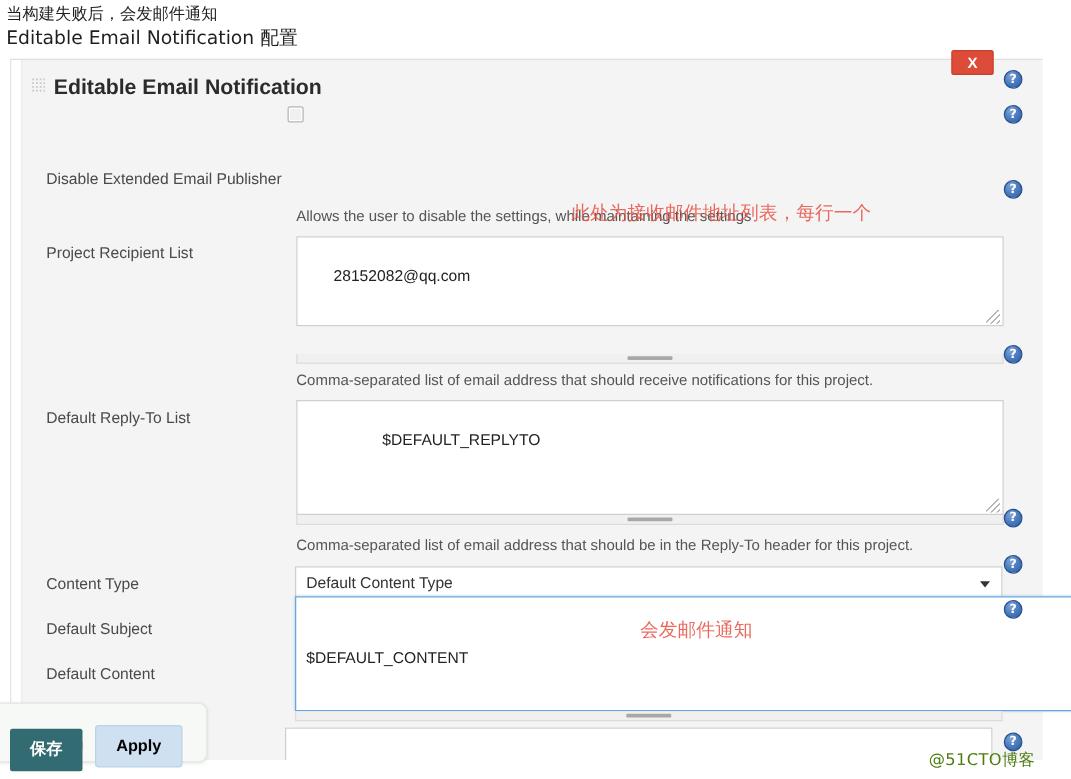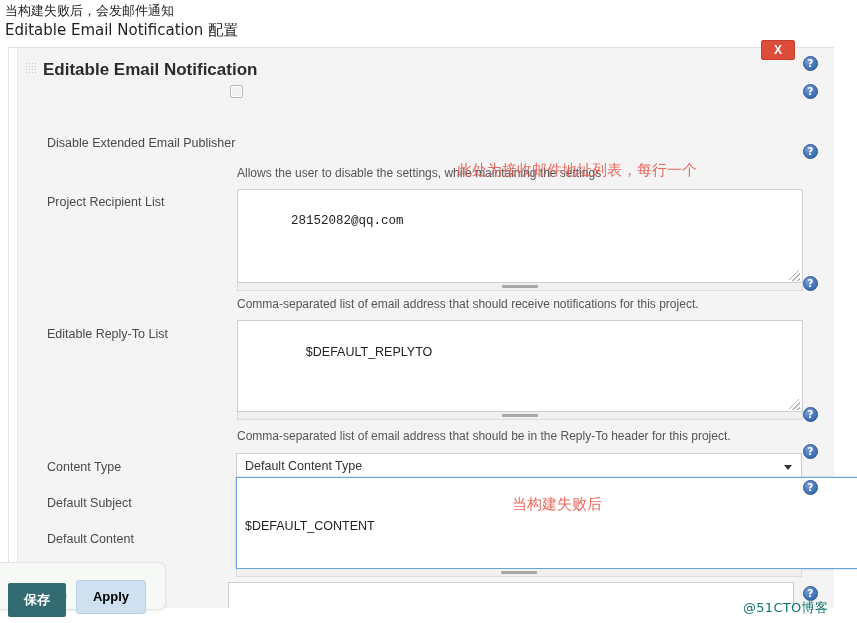--- a/index.html
+++ b/index.html
@@ -68,21 +68,21 @@
     background: radial-gradient(circle at 35% 30%, #7fa3d8 0%, #4d7ec0 45%, #2f5da3 100%);
     border: 1px solid #27508f;
     color: #ffffff; font-size: 10px; font-weight: bold;
     text-align: center; line-height: 13px; cursor: pointer;
     font-family: "DejaVu Sans", sans-serif;
     z-index: 20;
   }
 
   
   .f-label {
-    position: absolute; left: 38px;
+    position: absolute; left: 28px;
     font-size: 12.5px; color: #4a4a4a; white-space: nowrap; text-align: center;
   }
   .f-help {
     position: absolute; left: 228px;
     font-size: 12px; color: #555555; white-space: nowrap;
   }
   .f-input {
     position: absolute; left: 228px;
     background: #ffffff; border: 1px solid #cfcfcf;
     font-size: 12.5px; color: #222222;
@@ -197,21 +197,21 @@
   
   #bottom-partial {
     position: absolute; left: 228px; top: 582px;
     width: 566px; height: 40px;
     background: #ffffff; border: 1px solid #cfcfcf;
   }
 
   
   #watermark {
     position: absolute; left: 743px; top: 599px;
-    font-size: 13px; color: #0f766e;
+    font-size: 13px; color: #4d7c0f;
     font-family: "DejaVu Sans", sans-serif;
     letter-spacing: .3px;
     white-space: nowrap;
   }
   #bottom-strip {
     position: absolute; left: 0; top: 608px; width: 857px; height: 15px;
     background: #ffffff;
   }
 </style>
 </head>
@@ -227,28 +227,28 @@
 
     <div id="title-row">
       <div id="grip"></div>
       <div id="panel-title">Editable Email Notification</div>
     </div>
 
     <div class="f-label" style="top:88px">Disable Extended Email Publisher</div>
     <div class="f-help" style="top:118px">Allows the user to disable the settings, while maintaining the settings</div>
 
     <div class="f-label" style="top:147px">Project Recipient List</div>
-    <div class="f-textarea" style="top:141px; width:566px; height:94px;font-family:Liberation Mono, monospace;">
+    <div class="f-textarea" style="top:141px; width:566px; height:72px;">
       <span>28152082@qq.com</span>
       <div class="resize-grip"></div>
     </div>
     <div class="split-bar" style="top:235px; width:566px;"></div>
     <div class="f-help" style="top:249px">Comma-separated list of email address that should receive notifications for this project.</div>
 
-    <div class="f-label" style="top:279px">Editable Reply-To List</div>
+    <div class="f-label" style="top:279px">Default Reply-To List</div>
     <div class="f-textarea" style="top:272px; width:566px; height:92px;padding-left:47px;">
       <span>$DEFAULT_REPLYTO</span>
       <div class="resize-grip"></div>
     </div>
     <div class="split-bar" style="top:364px; width:566px;"></div>
     <div class="f-help" style="top:381px">Comma-separated list of email address that should be in the Reply-To header for this project.</div>
 
     <div class="f-label" style="top:412px">Content Type</div>
 
     <div class="f-label" style="top:448px">Default Subject</div>
@@ -278,21 +278,21 @@
   <div class="help-icon" style="left:803px; top:56px;">?</div>
   <div class="help-icon" style="left:803px; top:84px;">?</div>
   <div class="help-icon" style="left:803px; top:144px;">?</div>
   <div class="help-icon" style="left:803px; top:276px;">?</div>
   <div class="help-icon" style="left:803px; top:407px;">?</div>
   <div class="help-icon" style="left:803px; top:444px;">?</div>
   <div class="help-icon" style="left:803px; top:480px;">?</div>
   <div class="help-icon" style="left:803px; top:586px;">?</div>
 
   <div class="annot" style="left:457px; top:161px;">此处为接收邮件地址列表，每行一个</div>
-  <div class="annot" style="left:512px; top:495px;">当构建失败后</div>
+  <div class="annot" style="left:512px; top:495px;">会发邮件通知</div>
 
   <div id="float-bar"></div>
   <div id="ghost-text">nn</div>
   <div id="save-btn">保存</div>
   <div id="apply-btn">Apply</div>
 
   <div id="bottom-strip"></div>
   <div id="watermark">@51CTO博客</div>
 
 </div>

